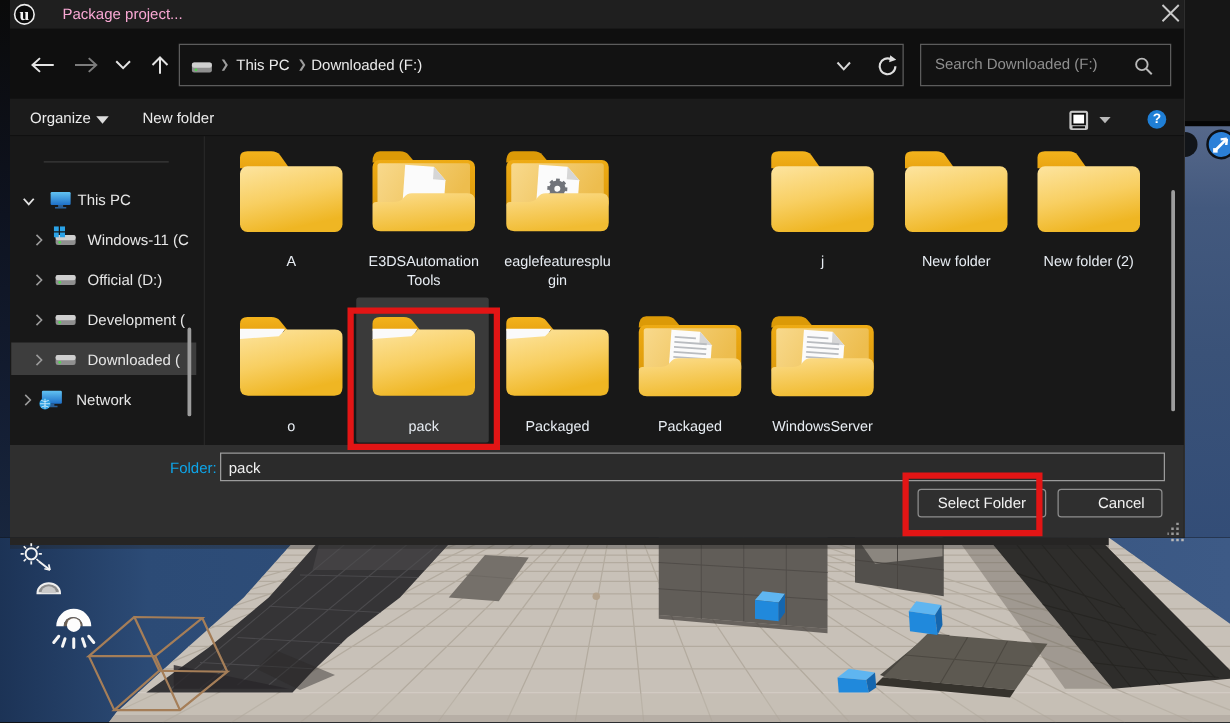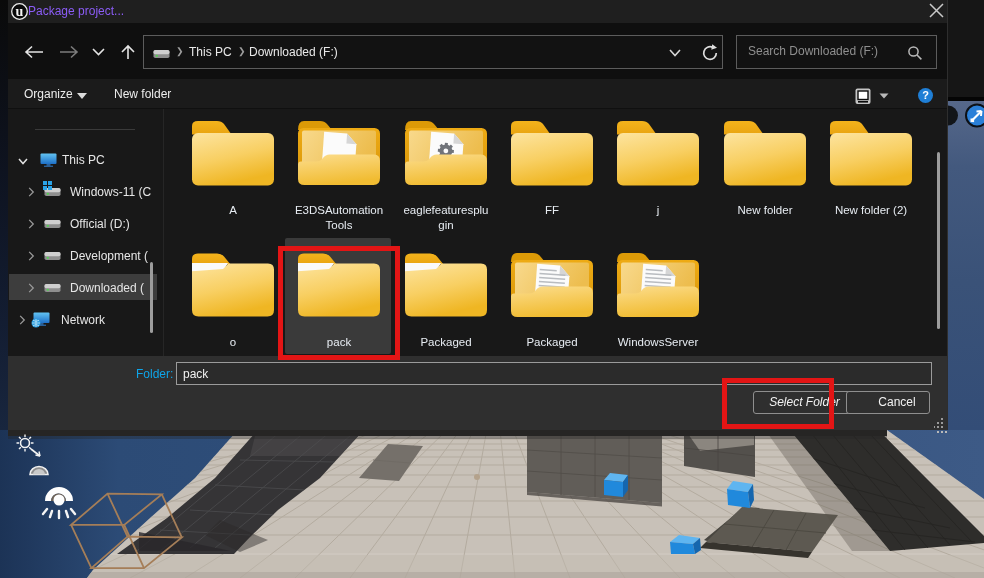--- a/index.html
+++ b/index.html
@@ -12,21 +12,21 @@
 #rstrip-top { left:948px; top:0; width:36px; height:97px; background:#161616; }
 #rstrip-seam { left:948px; top:97px; width:36px; height:4px; background:#050505; }
 #rstrip-sky { left:948px; top:101px; width:36px; height:329px;
   background:linear-gradient(180deg,#56688a 0%, #43597e 20%, #3a5278 55%, #334d77 100%); }
 #lstrip { left:0; top:0; width:8px; height:430px;
   background:linear-gradient(180deg,#0a0a0a 0%, #0e1320 40%, #131d32 75%, #18263e 100%); }
 
 
 #dlg { left:8px; top:0; width:940px; height:430px; background:#181818; border-right:1px solid #2e2e2e; }
 #titlebar { left:0; top:0; width:100%; height:23px; background:#1f1f1f; }
-#title-text { left:20px; top:4px; font-size:12px; color:#8b5cf6; }
+#title-text { left:42px; top:4px; font-size:12px; color:#f9a8d4; }
 #navrow { left:0; top:23px; width:100%; height:56px; background:#0f0f0f; }
 #addrbar { left:135px; top:12px; width:580px; height:34px; border:1px solid #5c5c5c; background:#121212; color:#e9e9e9; font-size:12px; }
 #searchbox { left:728px; top:12px; width:201px; height:34px; border:1px solid #5c5c5c; background:#121212; color:#8f8f8f; font-size:12px; }
 #toolbar { left:0; top:79px; width:100%; height:30px; background:#1b1b1b; border-bottom:1px solid #101010; }
 #content { left:0; top:109px; width:100%; height:247px; background:#181818; }
 #sidebar { left:0; top:0; width:155px; height:247px; }
 #vsep { left:155px; top:0; width:1px; height:247px; background:#262626; }
 #bottombar { left:0; top:356px; width:100%; height:74px; background:#2f2f2f; }
 
 .trow { position:absolute; left:0; width:150px; height:27px; color:#e6e6e6; font-size:12px; }
@@ -445,26 +445,20 @@
             <div class="flbl">E3DSAutomation Tools</div>
         </div>
         <div class="fitem" style="left:229px;top:9px">
           <svg class="fico">
               <use href="#s-openbase"></use>
               <use href="#s-docgear"></use>
               <use href="#s-openflap"></use>
             </svg>
             <div class="flbl">eaglefeaturesplu<br>gin</div>
         </div>
-        <div class="fitem" style="left:335px;top:9px">
-          <svg class="fico">
-              <use href="#s-folder"></use>
-            </svg>
-            <div class="flbl">FF</div>
-        </div>
         <div class="fitem" style="left:441px;top:9px">
           <svg class="fico">
               <use href="#s-folder"></use>
             </svg>
             <div class="flbl">j</div>
         </div>
         <div class="fitem" style="left:548px;top:9px">
           <svg class="fico">
               <use href="#s-folder"></use>
             </svg>
@@ -512,21 +506,21 @@
             <div class="flbl">WindowsServer</div>
         </div>
 
         <div class="sbar" style="left:773px;top:43px;height:177px"></div>
       </div>
     </div>
 
     <div class="abs" id="bottombar">
       <span class="abs" id="folderlbl" style="left:128px;top:11px">Folder:</span>
       <input class="abs" id="folderinput" value="pack" style="">
-      <div class="btn" style="left:745px;width:103px;font-style:italic;">Select Folder</div>
+      <div class="btn" style="left:726px;width:103px;">Select Folder</div>
       <div class="btn" style="left:838px;width:84px;padding-left:18px;">Cancel</div>
       <svg class="abs" style="left:926px;top:62px" width="10" height="10" viewBox="0 0 10 10">
         <g fill="#9a9a9a">
             <rect x="7" y="0" width="2" height="2"></rect>
             <rect x="7" y="4" width="2" height="2"></rect>
             <rect x="7" y="8" width="2" height="2"></rect>
             <rect x="3" y="4" width="2" height="2"></rect>
             <rect x="3" y="8" width="2" height="2"></rect>
             <rect x="-1" y="8" width="2" height="2"></rect>
           </g>

